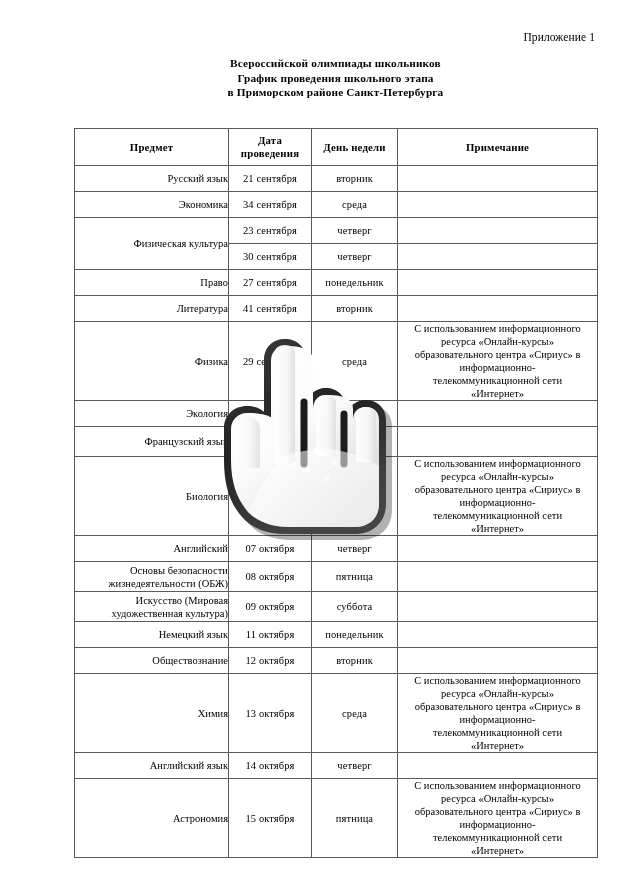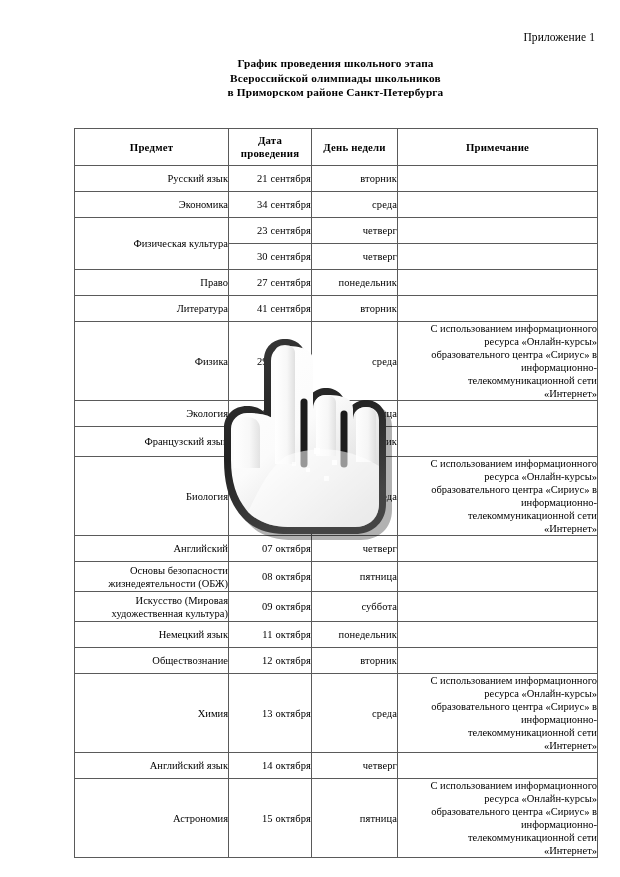--- a/index.html
+++ b/index.html
@@ -79,26 +79,26 @@
     height: 32px;
     padding: 2px 3px;
     letter-spacing: 0.2px;
   }
   .cell-subject {
     text-align: right;
     padding: 4px 3px 4px 7px;
   }
   .cell-date,
   .cell-weekday {
-    text-align: right;
+    text-align: center;
     padding: 4px 2px;
     letter-spacing: 0.1px;
   }
   .cell-note {
-    text-align: right;
+    text-align: center;
     padding: 4px 6px;
     font-size: 9.4px;
     line-height: 11.6px;
   }
   .cell-note .nline { display: block; }
   .row-h-short  { height: 26px; }
   .row-h-mid    { height: 30px; }
   .row-h-note   { height: 78px; }
 
   
@@ -113,22 +113,22 @@
   .hand-cursor svg { display: block; width: 100%; height: 100%; }
 </style>
 </head>
 <body>
 
 <div class="page">
 
   <div class="appendix">Приложение 1</div>
 
   <div class="doc-title">
+    <span class="tline">Всероссийской олимпиады школьников</span>
     <span class="tline">График проведения школьного этапа</span>
-    <span class="tline">Всероссийской олимпиады школьников</span>
     <span class="tline">в Приморском районе Санкт-Петербурга</span>
   </div>
 
   <table class="sched-table">
     <colgroup>
       <col class="c-subject">
         <col class="c-date">
         <col class="c-weekday">
         <col class="c-note">
     </colgroup>

